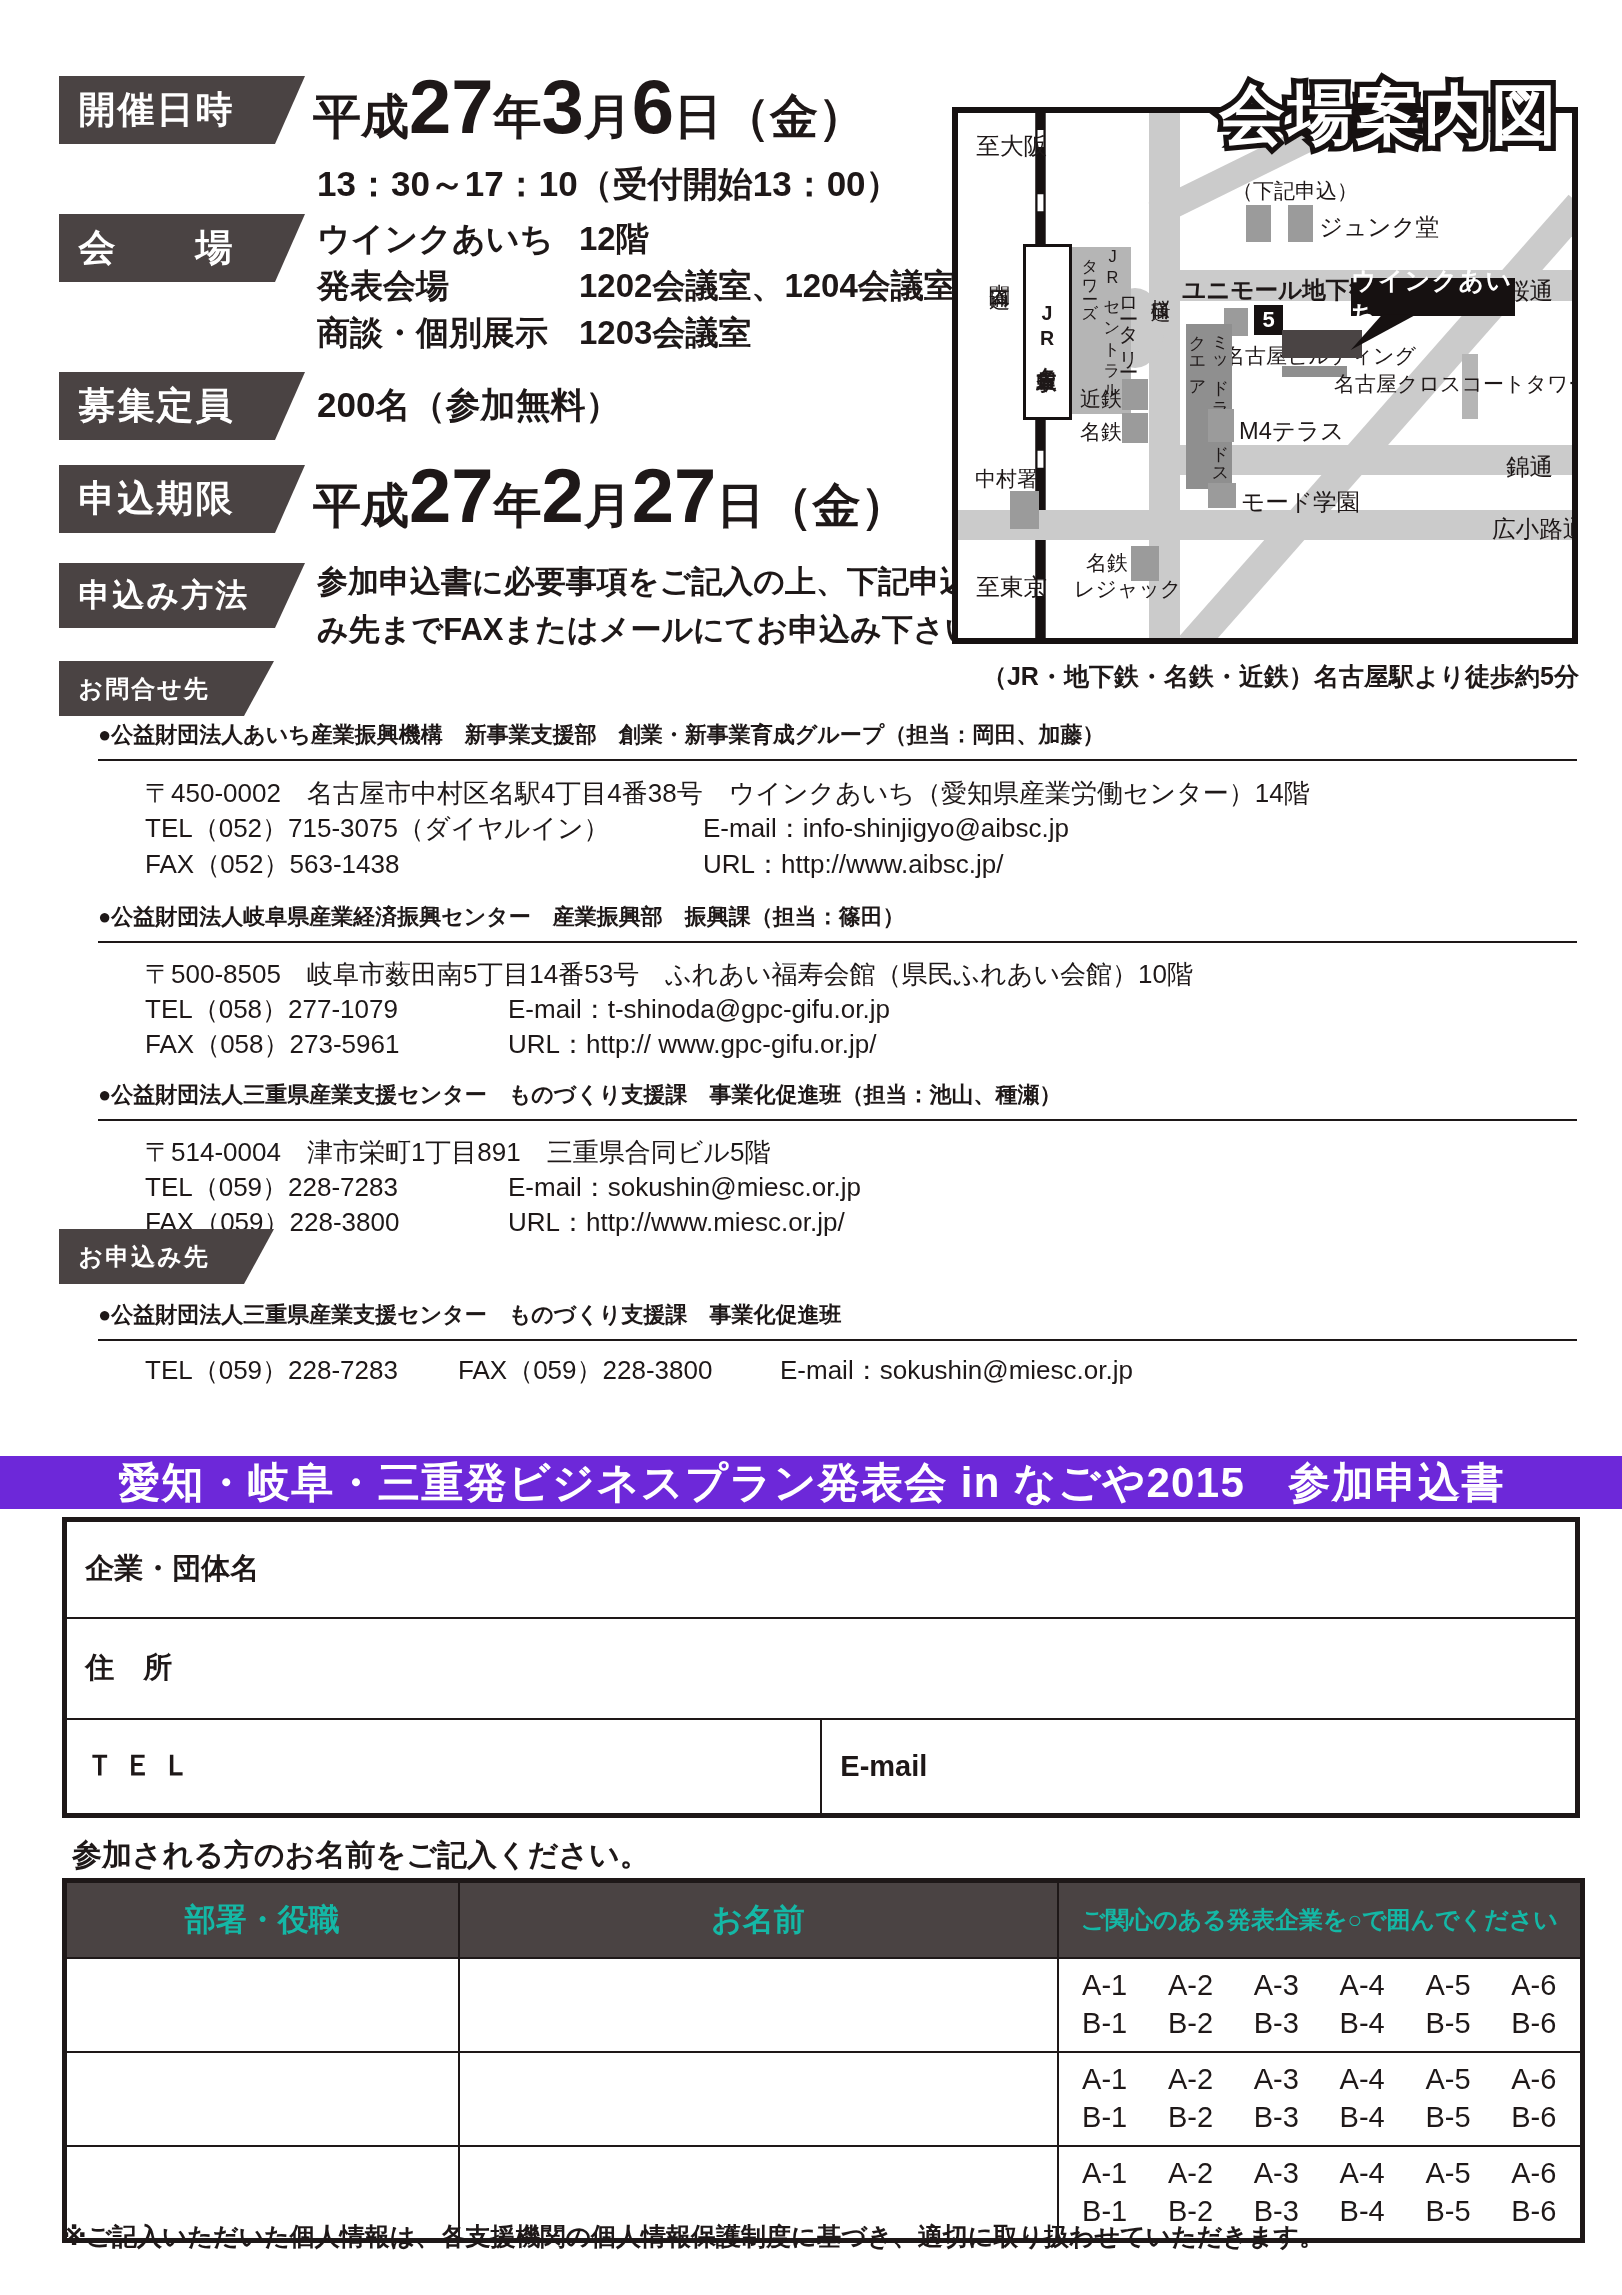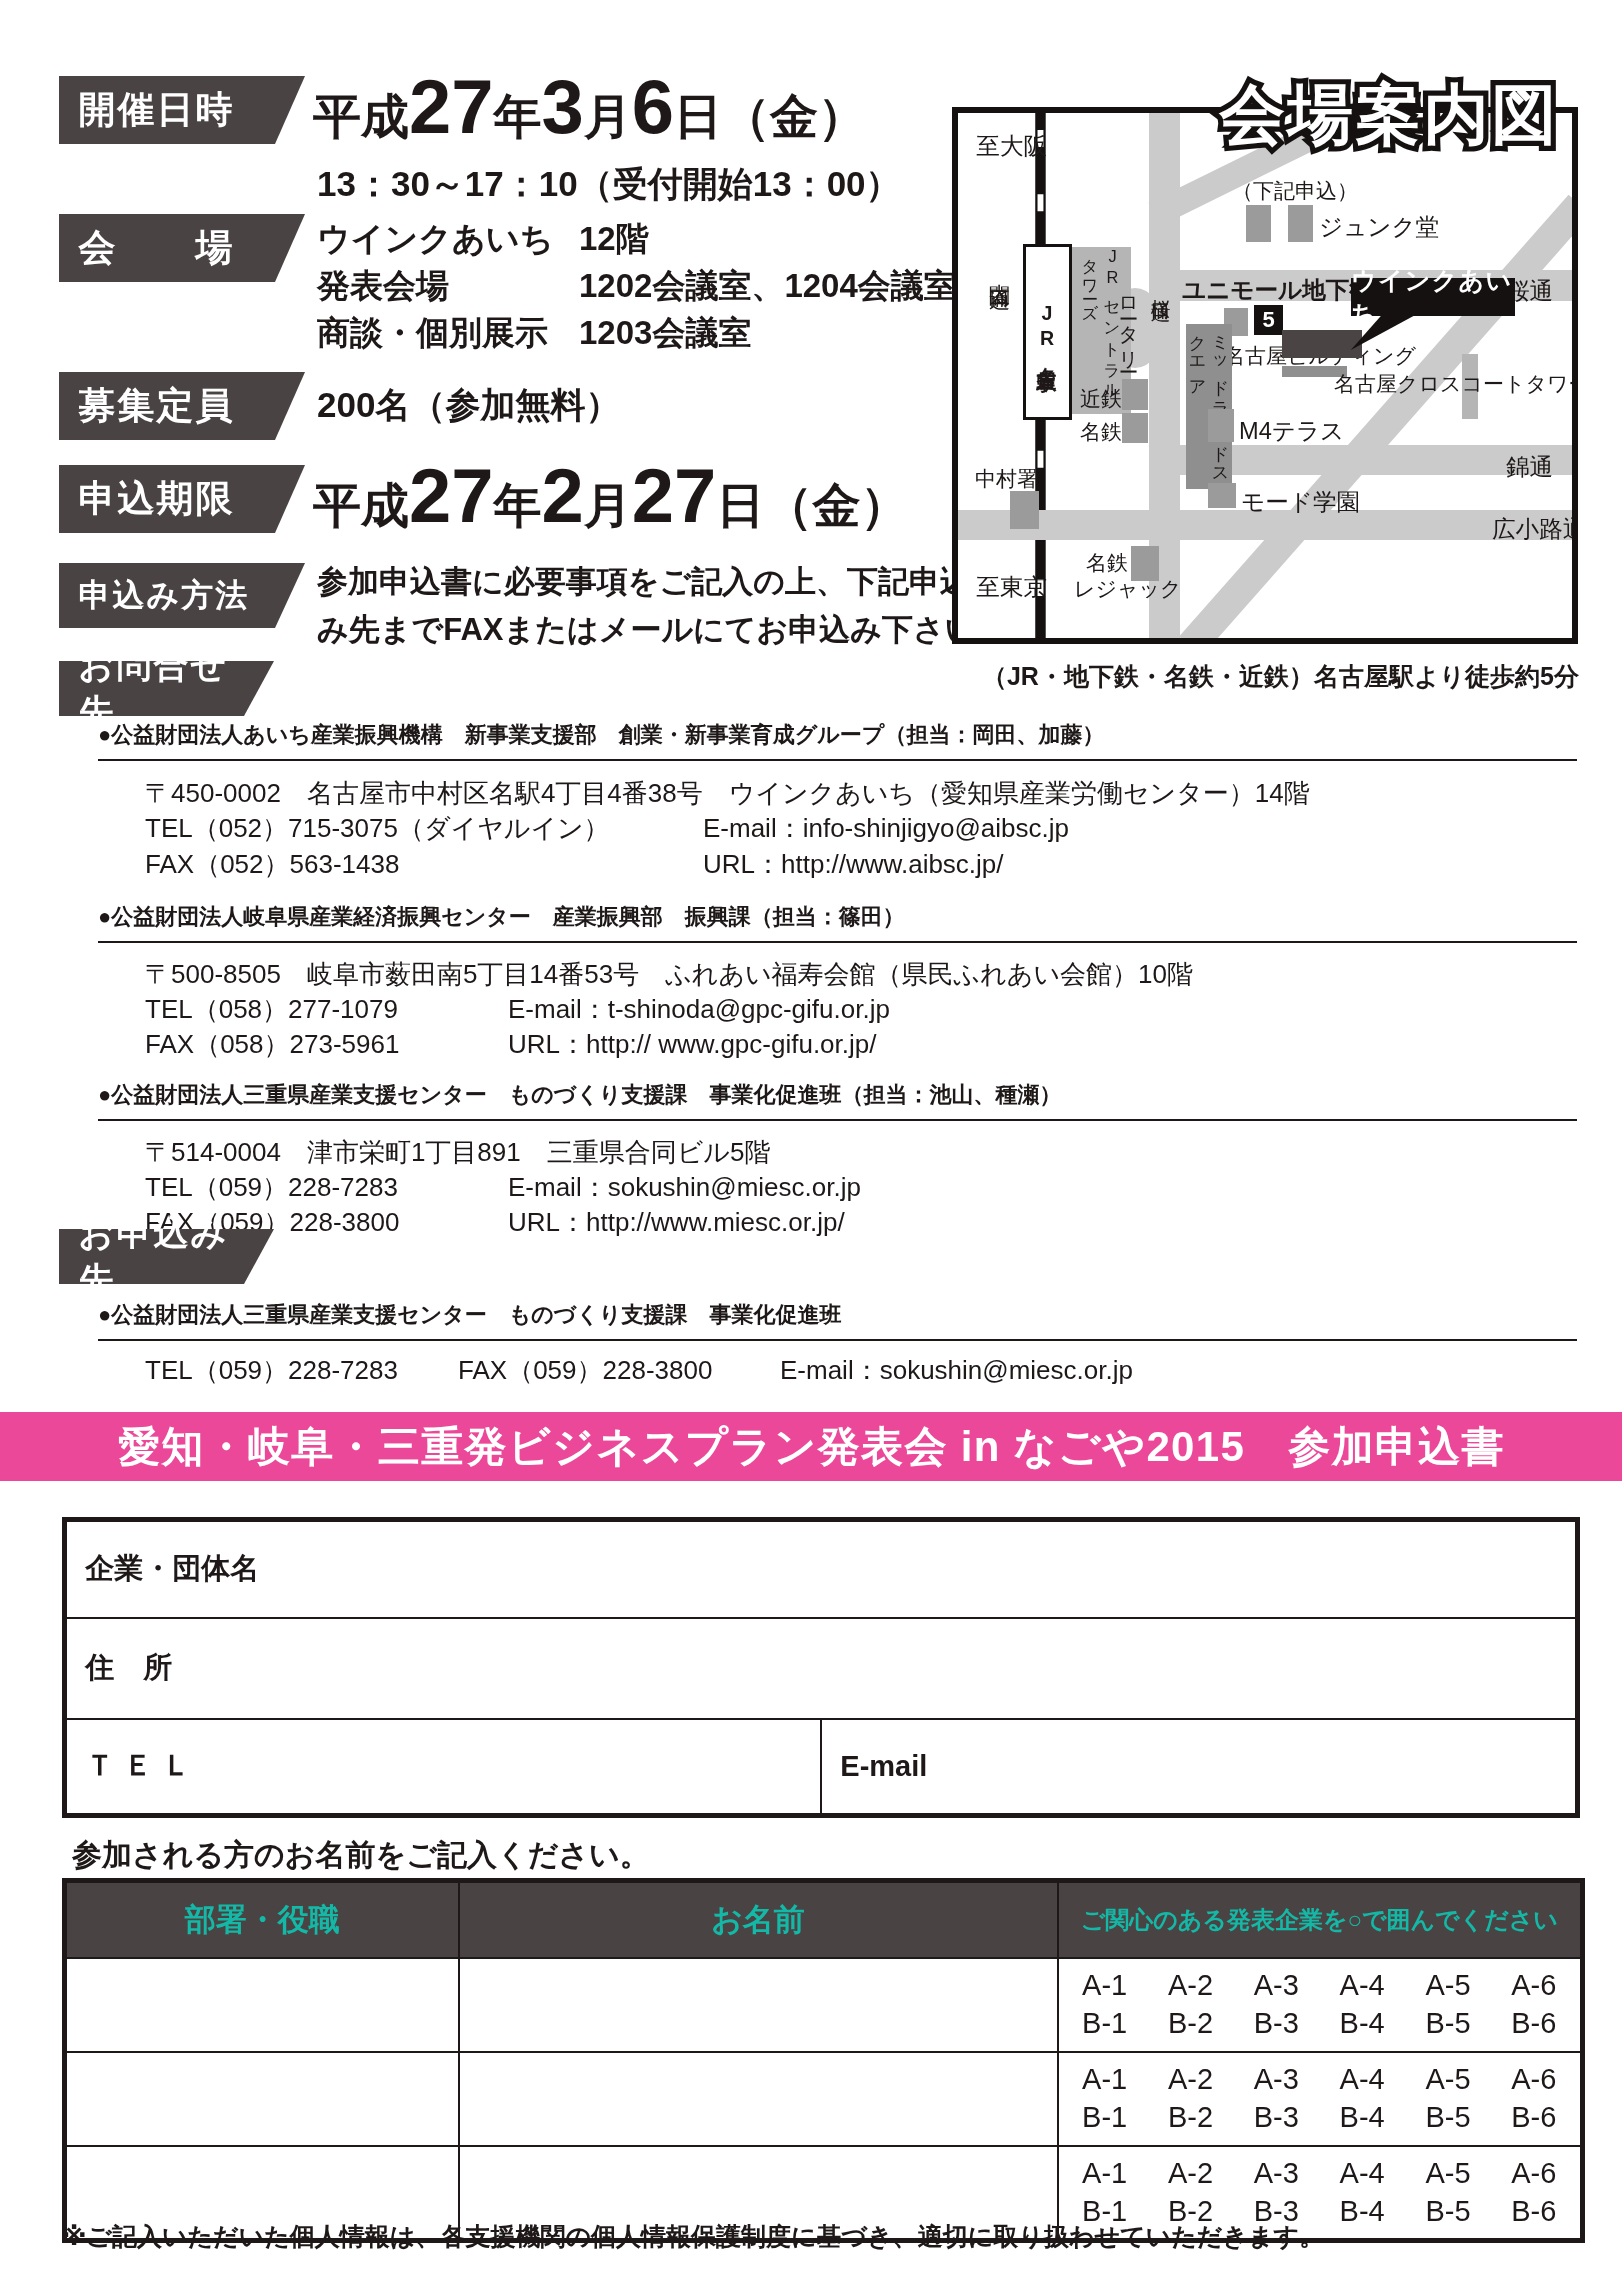--- a/index.html
+++ b/index.html
@@ -7,41 +7,41 @@
         font-family:"Liberation Sans","DejaVu Sans",sans-serif;color:#1e1818;}
   .abs{position:absolute;}
 
   
   .tag{position:absolute;background:#4a4343;color:#fff;font-weight:bold;
        display:flex;align-items:center;padding-left:19.6px;letter-spacing:2px;}
   .tag::after{content:"";position:absolute;left:100%;top:0;width:0;height:0;
        border-top:var(--h) solid #4a4343;border-right:30px solid transparent;}
   .tag-big{width:196px;height:68px;font-size:37px;}
   .tag-mid{width:196px;height:65px;font-size:32px;}
-  .tag-small{width:165px;height:55px;font-size:35px;}
+  .tag-small{width:165px;height:55px;font-size:24px;}
 
   .b{font-weight:bold;}
   .seg-wrap{display:flex;align-items:baseline;font-weight:bold;white-space:nowrap;}
   .seg-big{font-size:76px;line-height:1;}
   .seg-small{font-size:48px;line-height:1;}
 
   .venue-row{display:flex;font-size:33px;font-weight:bold;height:47px;align-items:center;white-space:nowrap;}
   .venue-k{width:262px;}
 
   
   .c-head{position:absolute;left:98px;right:46px;font-size:22px;font-weight:bold;
           border-bottom:2.6px solid #1e1818;padding-bottom:9.2px;white-space:nowrap;}
   .c-line{position:absolute;left:145px;font-size:26px;white-space:nowrap;}
   .c-flex{display:flex;}
   .c-col-w850{width:558px;}
   .c-col-w555{width:363px;}
 
   
-  .banner{position:absolute;left:0;width:1623px;height:69px;background:#ec4899;color:#fff;
-          display:flex;align-items:center;justify-content:center;font-size:42px;font-weight:bold;letter-spacing:1.3px;}
+  .banner{position:absolute;left:0;width:1623px;height:53px;background:#6d28d9;color:#fff;
+          display:flex;align-items:center;justify-content:center;font-size:42px;font-weight:bold;letter-spacing:1.3px;margin-top:44px;}
 
   
   table{border-collapse:collapse;}
   .t1{position:absolute;left:62px;top:1517px;width:1518px;table-layout:fixed;}
   .t1 td{border:2.6px solid #1e1818;font-size:29px;font-weight:bold;vertical-align:middle;padding-left:18.3px;}
   .t1{border:5.2px solid #1e1818;}
   .t1 .r1{height:98px;}  .t1 .r2{height:101px;}  .t1 .r3{height:97px;}
 
   
   .t2{position:absolute;left:62px;top:1878px;width:1518px;table-layout:fixed;border:5.2px solid #1e1818;}

